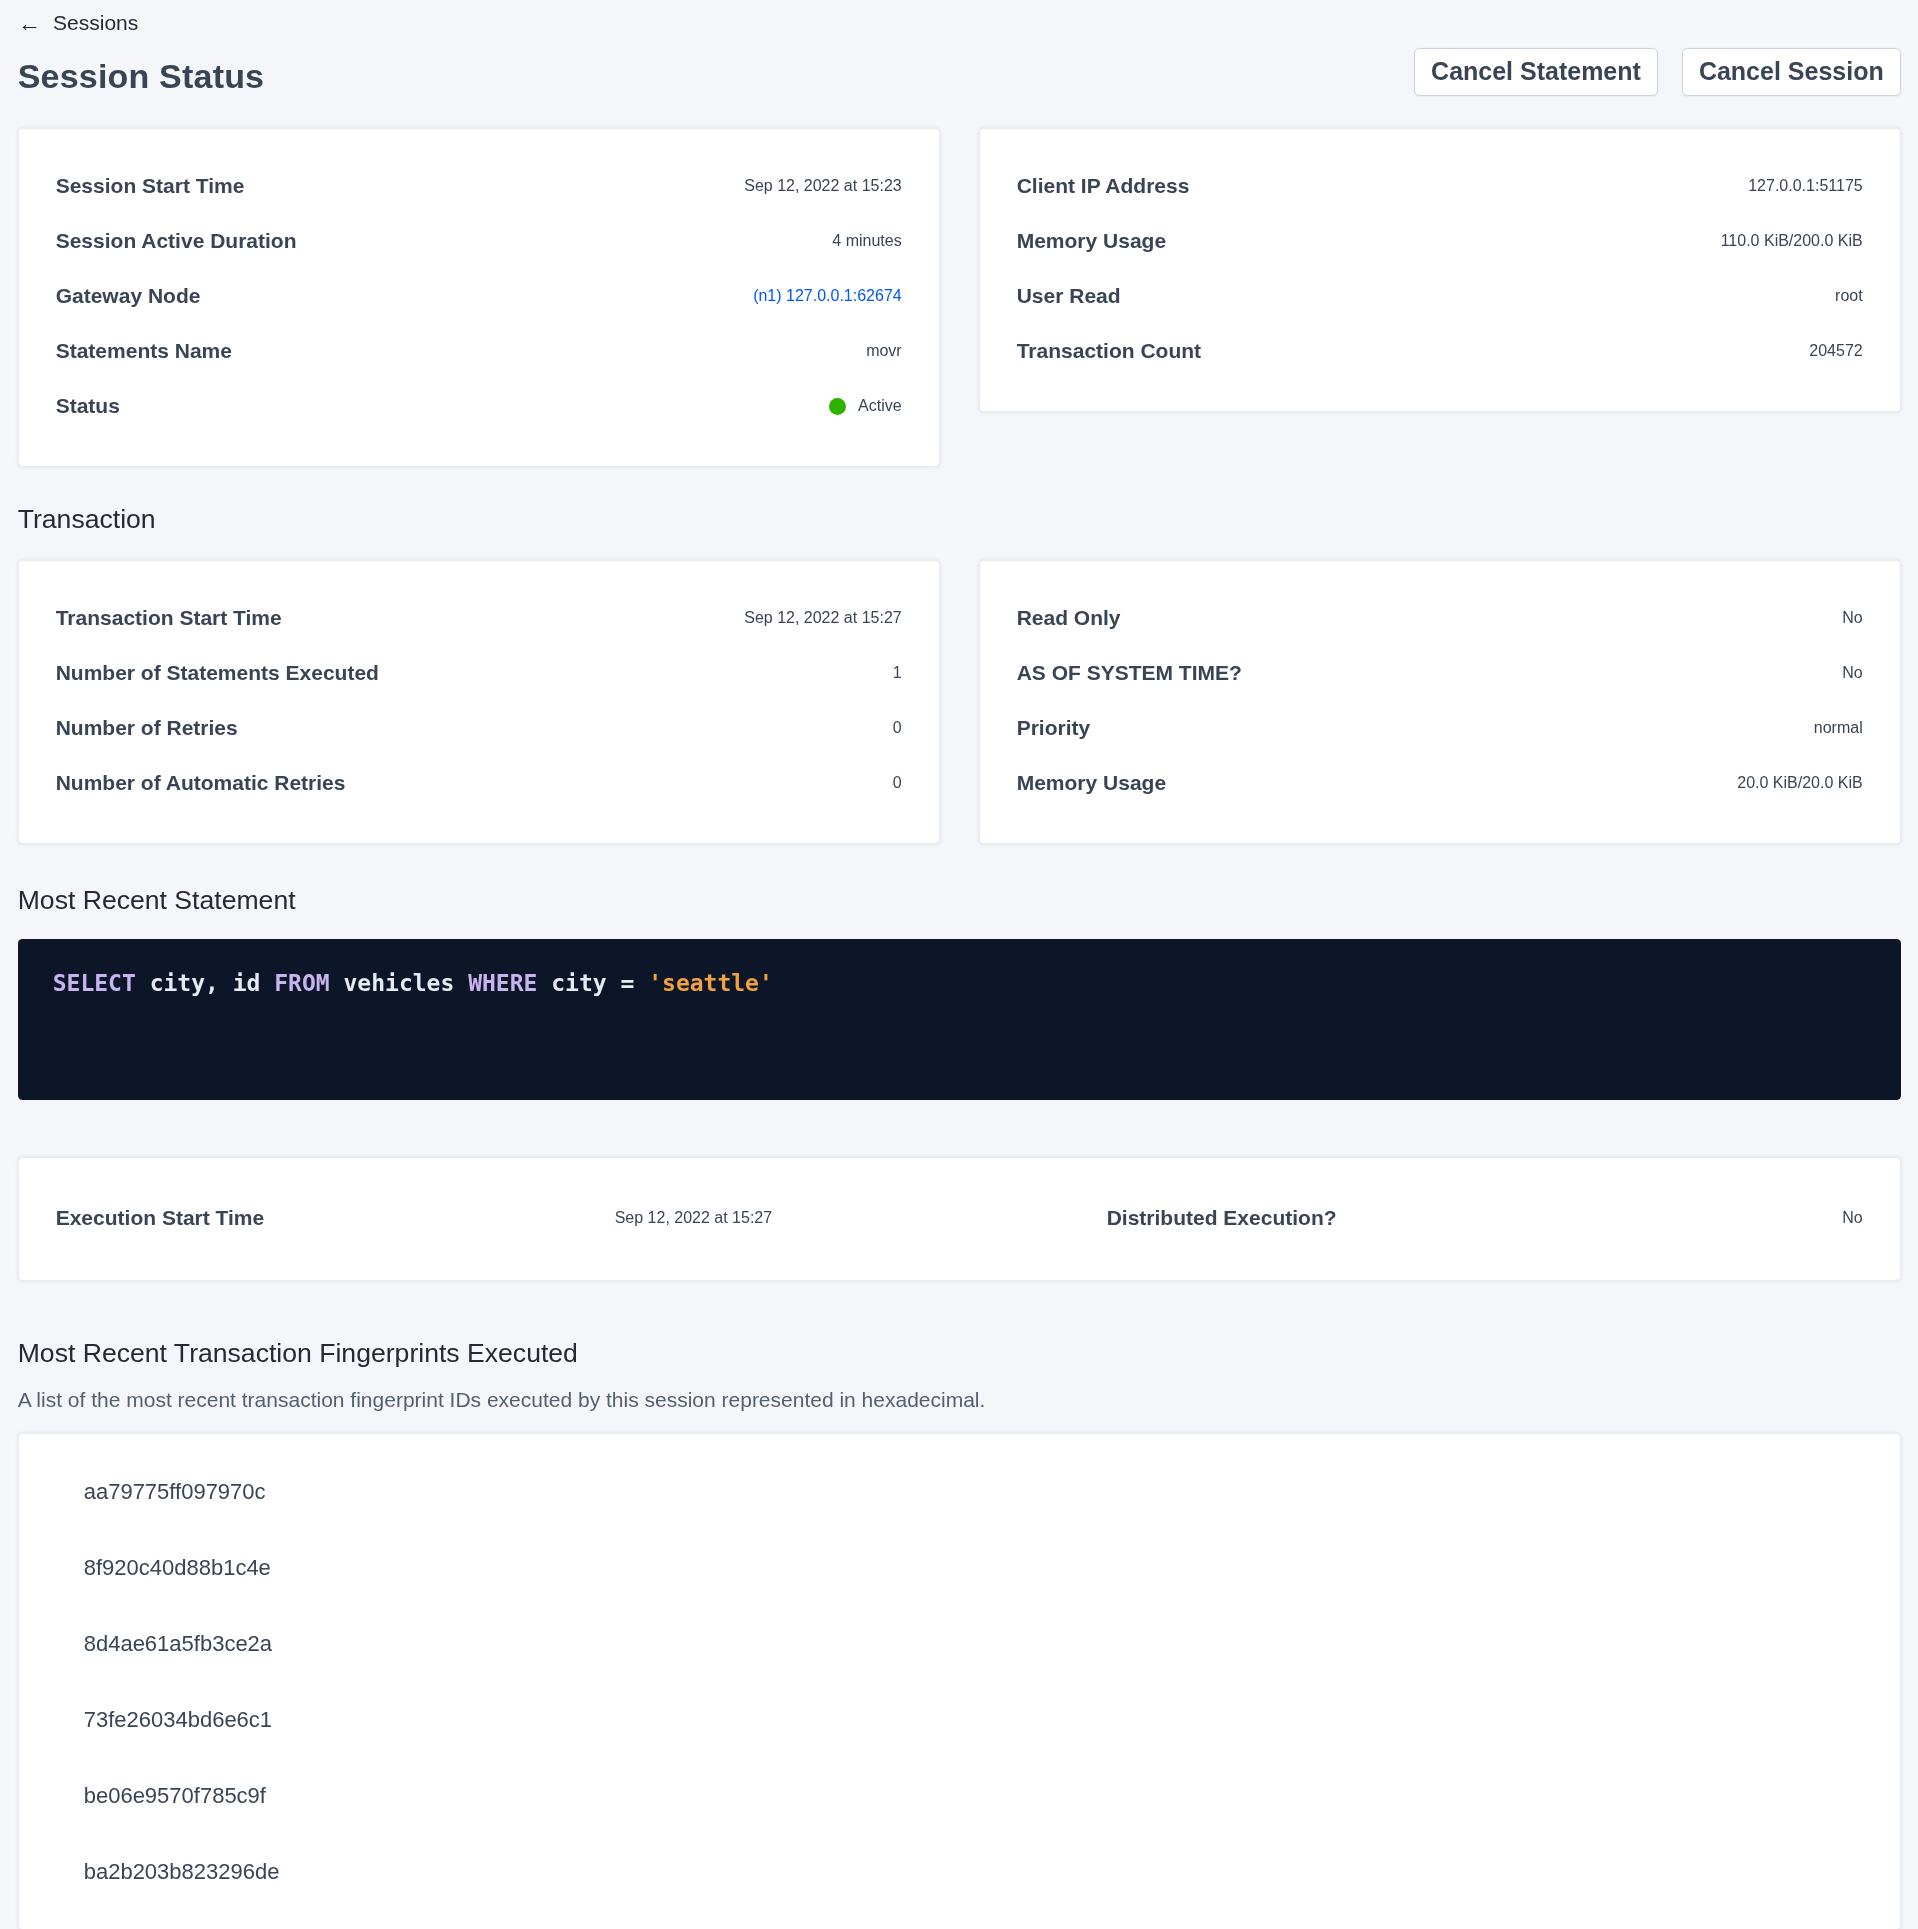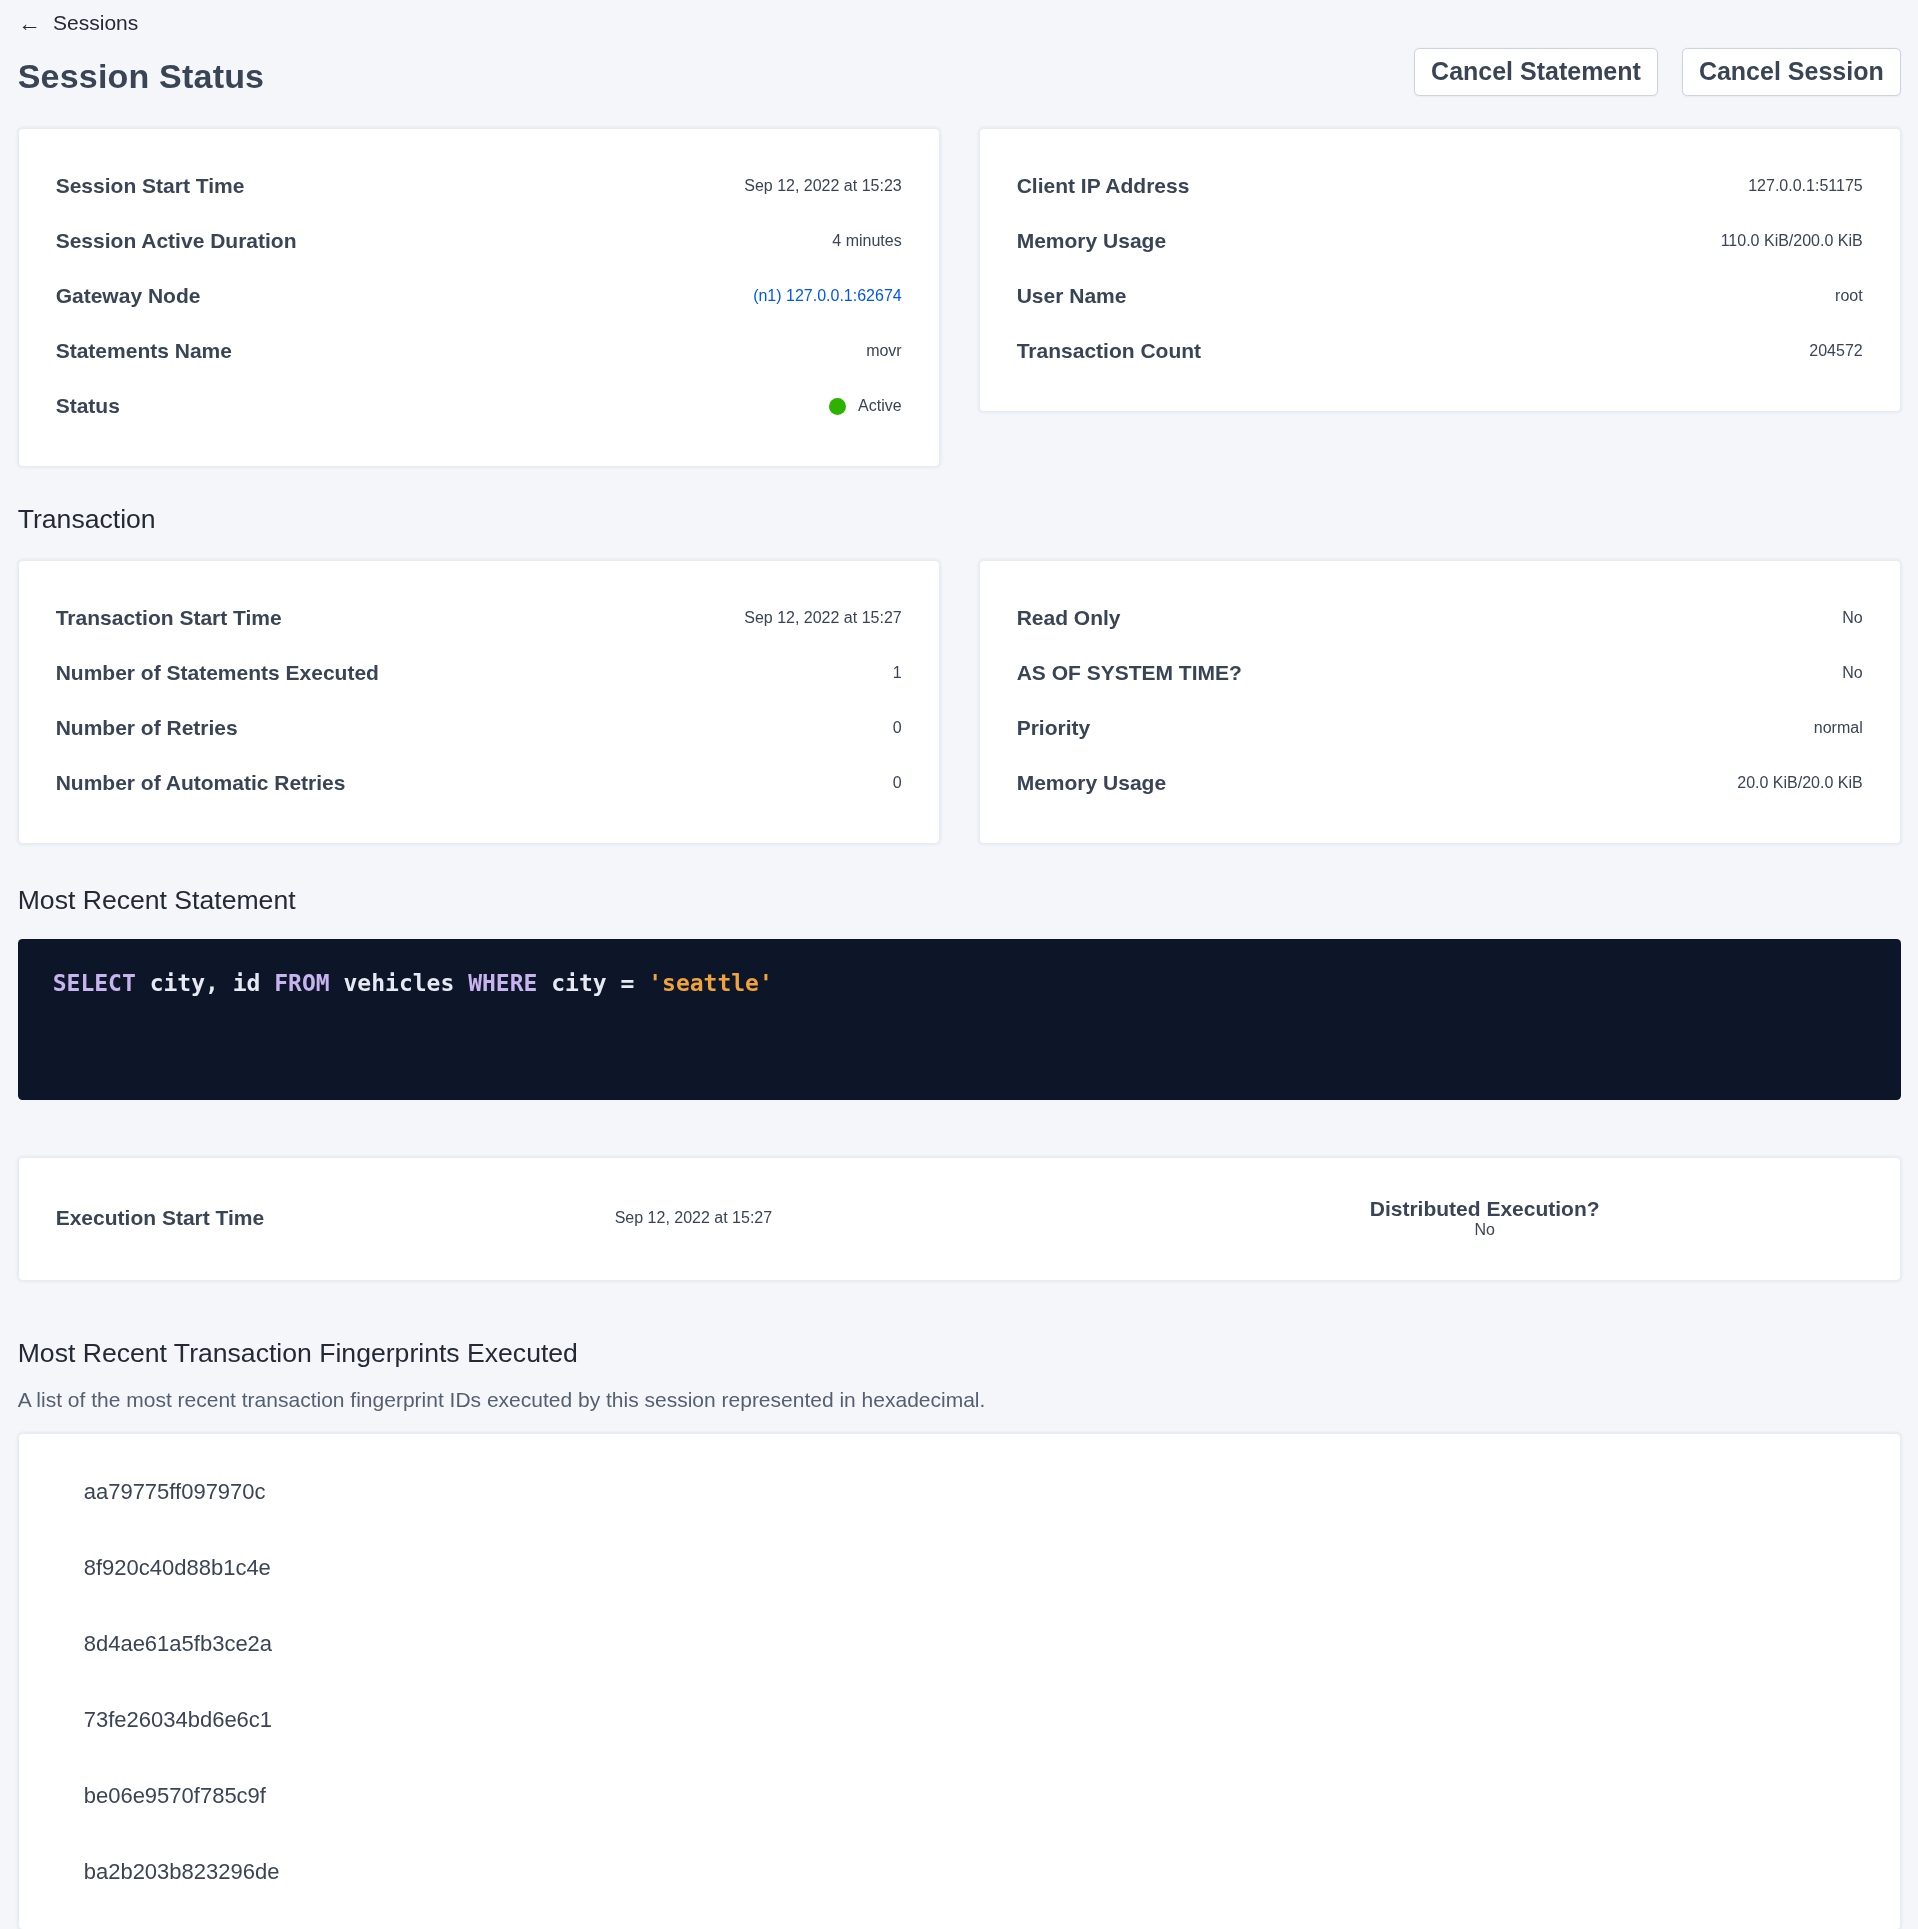--- a/index.html
+++ b/index.html
@@ -56,21 +56,21 @@
   }
   .sql-line{font-family:"DejaVu Sans Mono","Liberation Mono",monospace;font-size:23px;font-weight:700;line-height:1.4;}
   .tok{white-space:pre;}
   .type-keyword{color:var(--sql-keyword);}
   .type-plain{color:var(--sql-plain);}
   .type-op{color:var(--sql-plain);}
   .type-string{color:var(--sql-string);}
 
   
   .exec-card{margin-top:57px;height:124px;display:grid;grid-template-columns:559px 492px 1fr;align-items:center;}
-  .exec-pair2{display:flex;align-items:center;justify-content:space-between;flex-direction:column;}
+  .exec-pair2{display:flex;align-items:center;justify-content:space-between;}
 
   
   .h-fingerprints{margin-top:57px;}
   .section-desc{margin-top:19.5px;font-size:21px;color:var(--text-gray);}
   .fp-card{margin-top:21px;padding:19.5px 37px 19.5px 65px;}
   .fp-item{height:76px;display:flex;align-items:center;font-size:22px;color:var(--text-dark);}
 </style>
 </head>
 <body>
 
@@ -138,21 +138,21 @@
         </div>
 
         <div class="info-row">
           <span class="info-label">Memory Usage</span>
           <span class="info-value">
             <span>110.0 KiB/200.0 KiB</span>
           </span>
         </div>
 
         <div class="info-row">
-          <span class="info-label">User Name</span>
+          <span class="info-label">User Read</span>
           <span class="info-value">
             <span>root</span>
           </span>
         </div>
 
         <div class="info-row">
           <span class="info-label">Transaction Count</span>
           <span class="info-value">
             <span>204572</span>
           </span>

